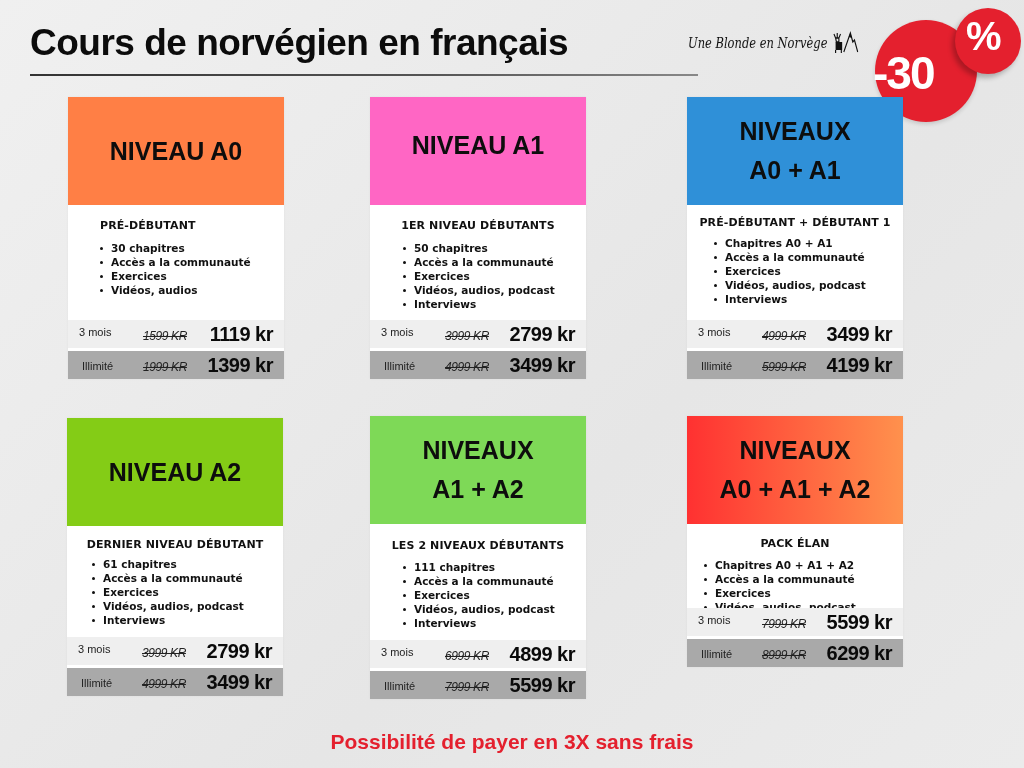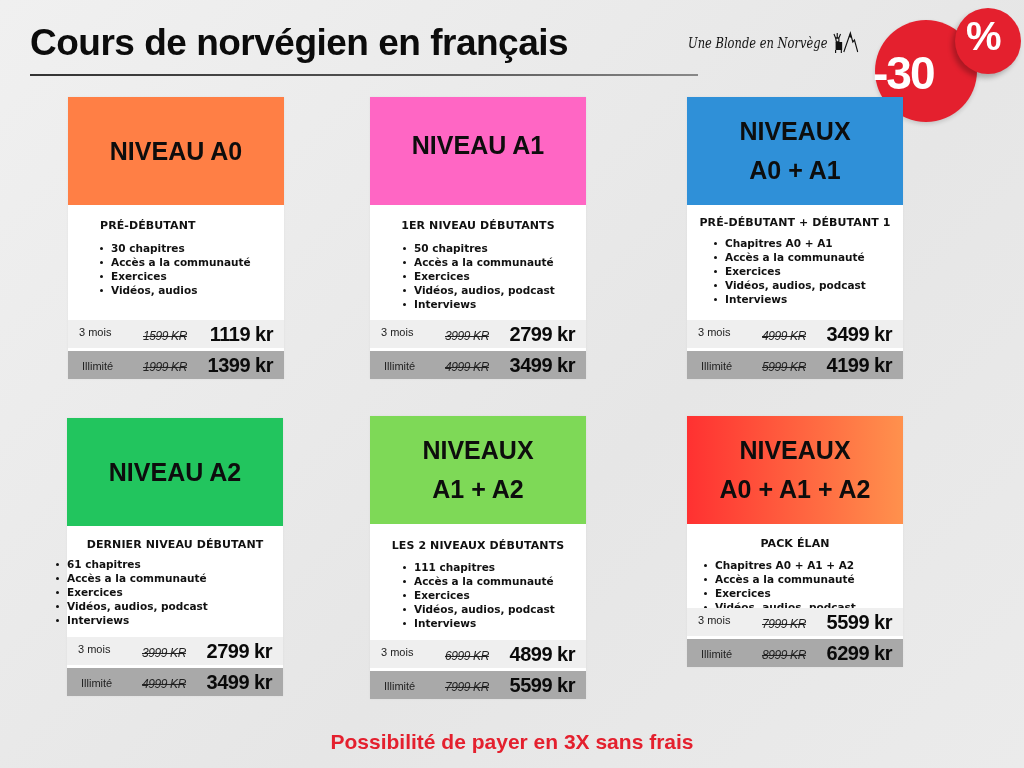--- a/index.html
+++ b/index.html
@@ -203,26 +203,26 @@
     <span class="price-new">3499 kr</span>
   </div>
   <div class="price-row r2">
     <span class="price-label">Illimité</span>
     <span class="price-old">5999 KR</span>
     <span class="price-new">4199 kr</span>
   </div>
 </div>
 
 <div class="card" style="left:67px; top:418px;">
-  <div class="card-header" style="background:#22c55e;">
+  <div class="card-header" style="background:#84cc16;">
     <div class="card-title">NIVEAU A2</div>
   </div>
   <div class="card-body" style="height:111px; padding-top:12px;">
     <div class="card-subtitle" style="margin-bottom:6px;">DERNIER NIVEAU DÉBUTANT</div>
-    <ul class="features" style="">
+    <ul class="features" style="padding-left:36px;">
       <li>61 chapitres</li>
       <li>Accès a la communauté</li>
       <li>Exercices</li>
       <li>Vidéos, audios, podcast</li>
       <li>Interviews</li>
     </ul>
   </div>
   <div class="price-row r1">
     <span class="price-label">3 mois</span>
     <span class="price-old">3999 KR</span>

